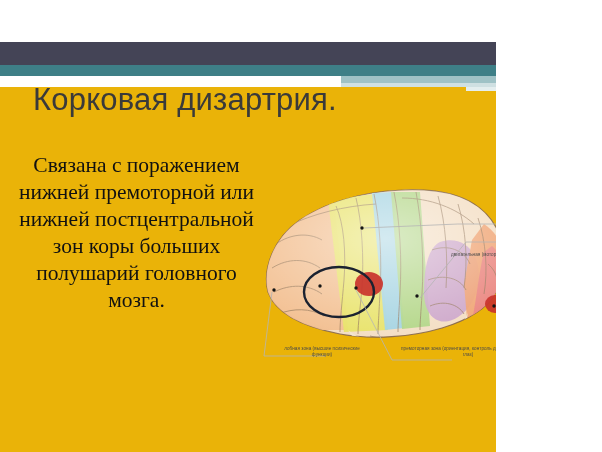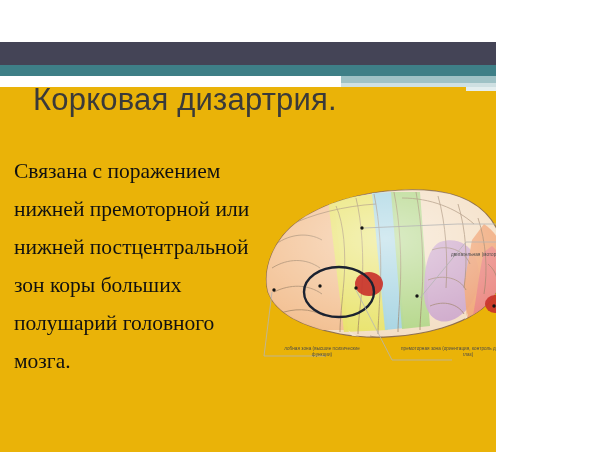--- a/index.html
+++ b/index.html
@@ -38,22 +38,22 @@
     position:absolute;left:33px;top:40px;width:520px;
     font-family:"Liberation Sans", sans-serif;
     font-size:31px;font-weight:400;color:#3a3a3a;
     letter-spacing:.2px;white-space:nowrap;
   }
 
   
   .body-text{
     position:absolute;left:14px;top:110px;width:245px;
     font-family:"Liberation Serif", serif;
-    font-size:21.5px;line-height:38px;
-    color:#111111;font-weight:400;
+    font-size:21.5px;line-height:27px;
+    color:#111111;text-align:center;font-weight:400;
   }
 
   
   .figure{position:absolute;left:252px;top:138px;width:350px;height:210px;}
   .brain-svg{position:absolute;left:0;top:0;}
 
   
   .lbl{
     position:absolute;
     font-family:"Liberation Sans", sans-serif;

